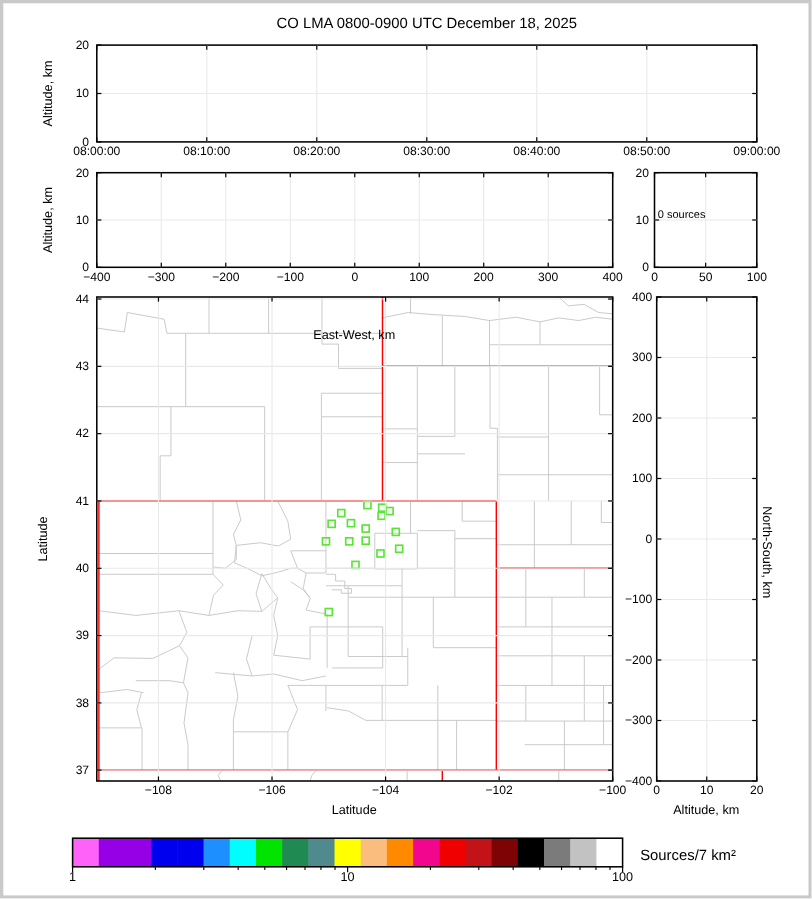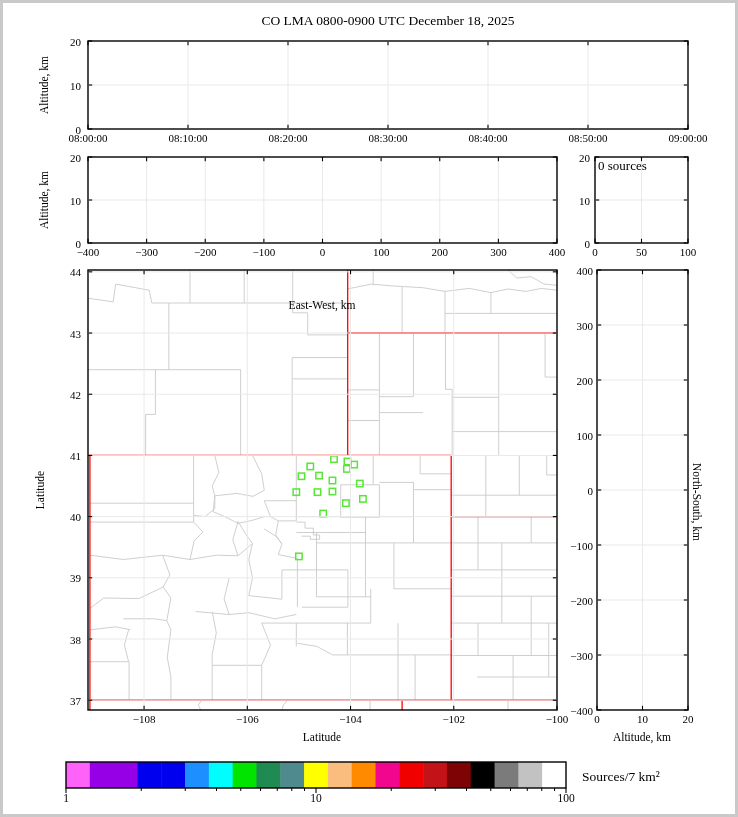--- a/index.html
+++ b/index.html
@@ -1,26 +1,26 @@
 <!DOCTYPE html>
 <html><head>
 <meta charset="utf-8">
 <style>
   html,body{margin:0;padding:0;background:#fff;}
   #fig{position:relative;width:738px;height:817px;background:#ffffff;
-       font-family:Liberation Serif, serif;color:#000;overflow:hidden;}
+       font-family:Liberation Sans, sans-serif;color:#000;overflow:hidden;}
   .frame{position:absolute;inset:0;border:3px solid #c9c9c9;pointer-events:none;z-index:50;}
   #plot-svg{position:absolute;left:0;top:0;z-index:1;}
   .title{position:absolute;left:88px;top:13px;width:600px;text-align:center;
          font-size:13.5px;color:#000;z-index:10;}
   .axlab{position:absolute;font-size:11.5px;white-space:nowrap;z-index:10;
          transform:translate(-50%,-50%);}
   .rot-ccw{transform:translate(-50%,-50%) rotate(-90deg);}
   .rot-cw{transform:translate(-50%,-50%) rotate(90deg);}
-  .annot{position:absolute;font-size:13px;z-index:10;white-space:nowrap;}
+  .annot{position:absolute;font-size:10px;z-index:10;white-space:nowrap;margin-top:32px;}
   .cblab{position:absolute;font-size:13.5px;z-index:10;white-space:nowrap;
          transform:translateY(-50%);}
 </style>
 </head>
 <body>
 
 <div id="fig">
   <div class="title">CO LMA 0800-0900 UTC December 18, 2025</div>
 
   <div class="axlab rot-ccw" style="left:44px;top:85px;">Altitude, km</div>

